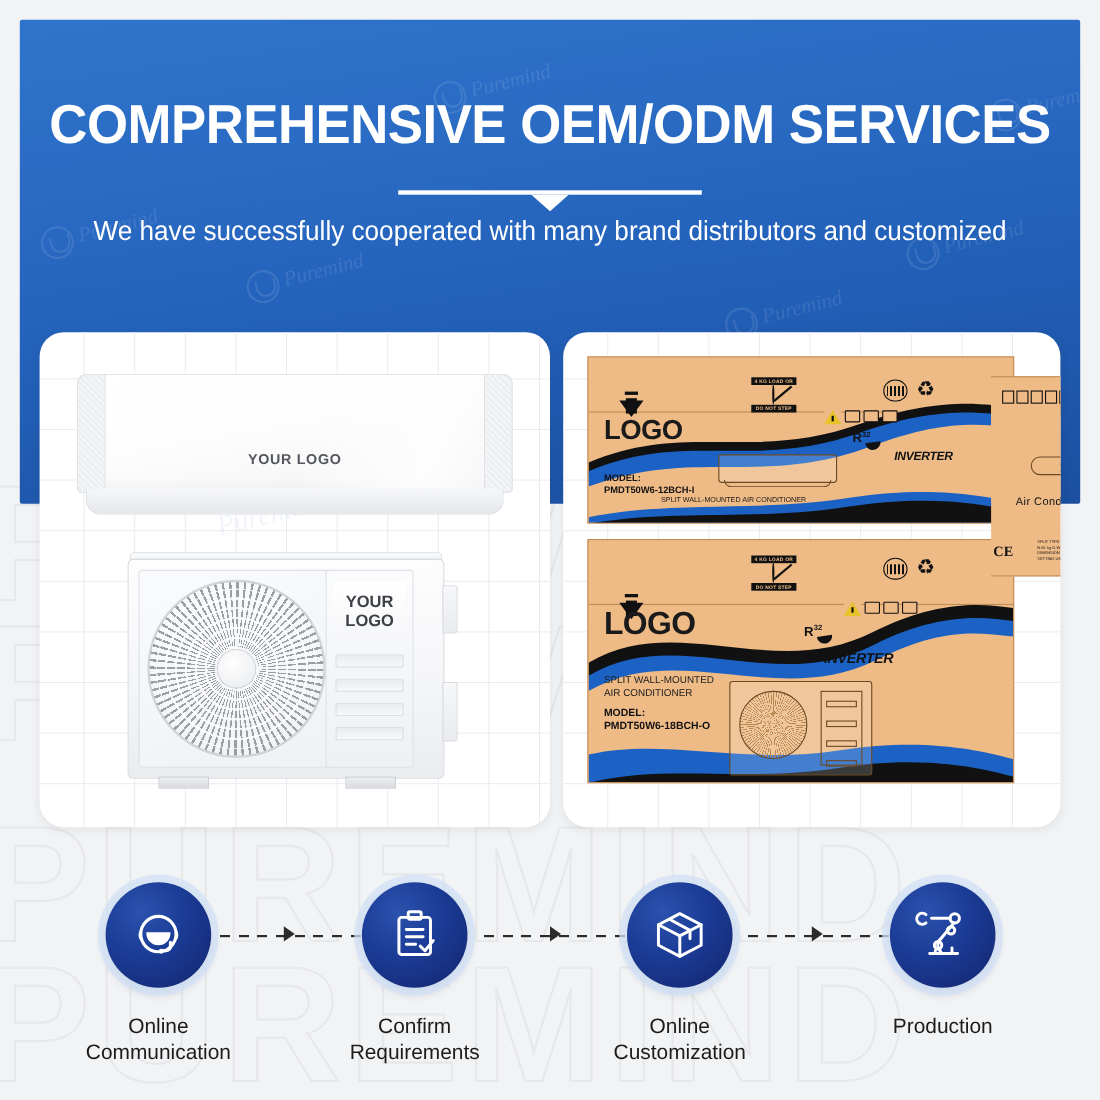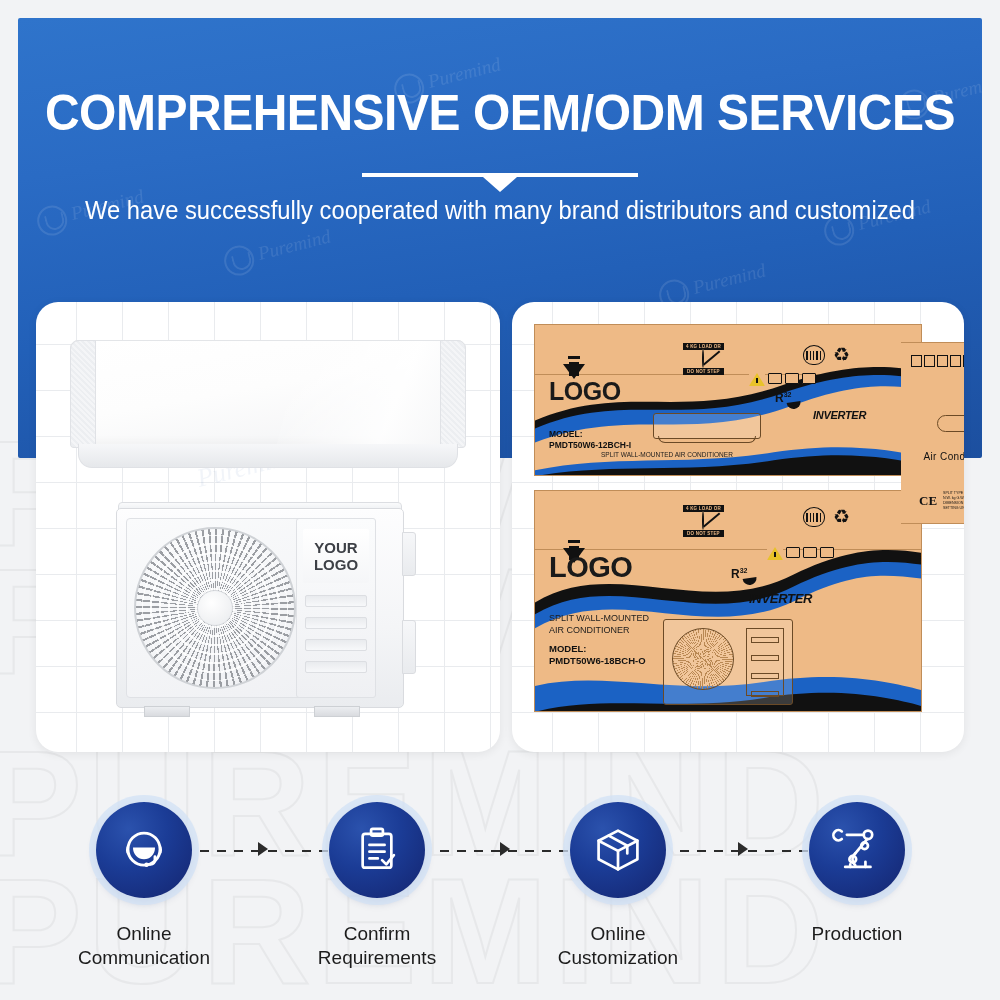--- a/index.html
+++ b/index.html
@@ -385,21 +385,21 @@
     position:absolute; left:0; right:0; text-align:center;
     font-size:10px; color:#111; letter-spacing:.4px;
   }
   .ct2-side .side-ac{ top:108px; }
   .side-oval{
     position:absolute;left:50%;transform:translateX(-50%);
     width:46px;height:17px;border:1.3px solid #6b4a26;border-radius:10px;
   }
   .ct2-side .side-oval{ top:72px; }
   .side-ce{
-    position:absolute; left:18px; font-size:13px; font-weight:700; color:#111;
+    position:absolute; left:2px; font-size:13px; font-weight:700; color:#111;
     font-family:"Liberation Serif", serif;
   }
   .ct1-side .side-ce{ top:70px; }
   .ct2-side .side-ce{ top:150px; }
   .side-spec{
     position:absolute; font-size:3.6px; color:#111; line-height:1.35; white-space:pre-line;
   }
   .ct1-side .side-spec{ left:40px; top:68px; }
   .ct2-side .side-spec{ left:42px; top:148px; }
 
@@ -457,20 +457,21 @@
 
 <div class="card card-left">
   <div class="grid-bg"></div>
   <div class="card-mark" style="left:160px;top:150px"><span>Puremind</span></div>
 
   <div class="indoor">
     <div class="indoor-body"></div>
     <div class="indoor-end l"></div>
     <div class="indoor-end r"></div>
     <div class="indoor-louver"></div>
+    <div class="indoor-logo">YOUR LOGO</div>
   </div>
 
   <div class="outdoor">
     <div class="outdoor-top"></div>
     <div class="outdoor-shell"></div>
     <div class="fan-well">
         <div class="fan"></div>
       </div>
     <div class="side-panel">
       <div class="side-logo">

